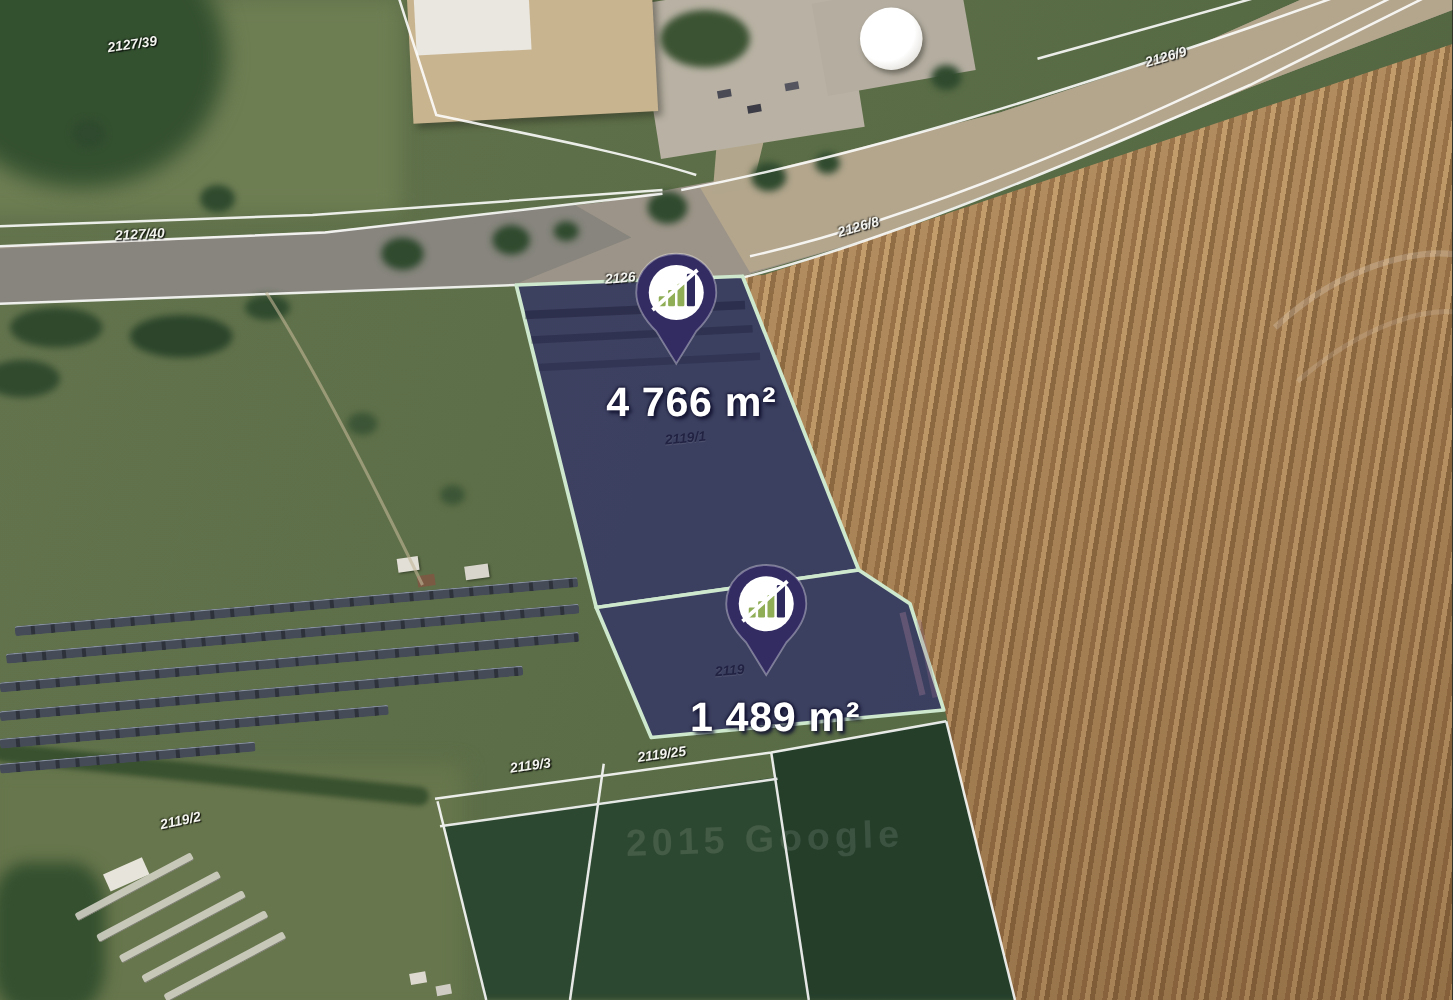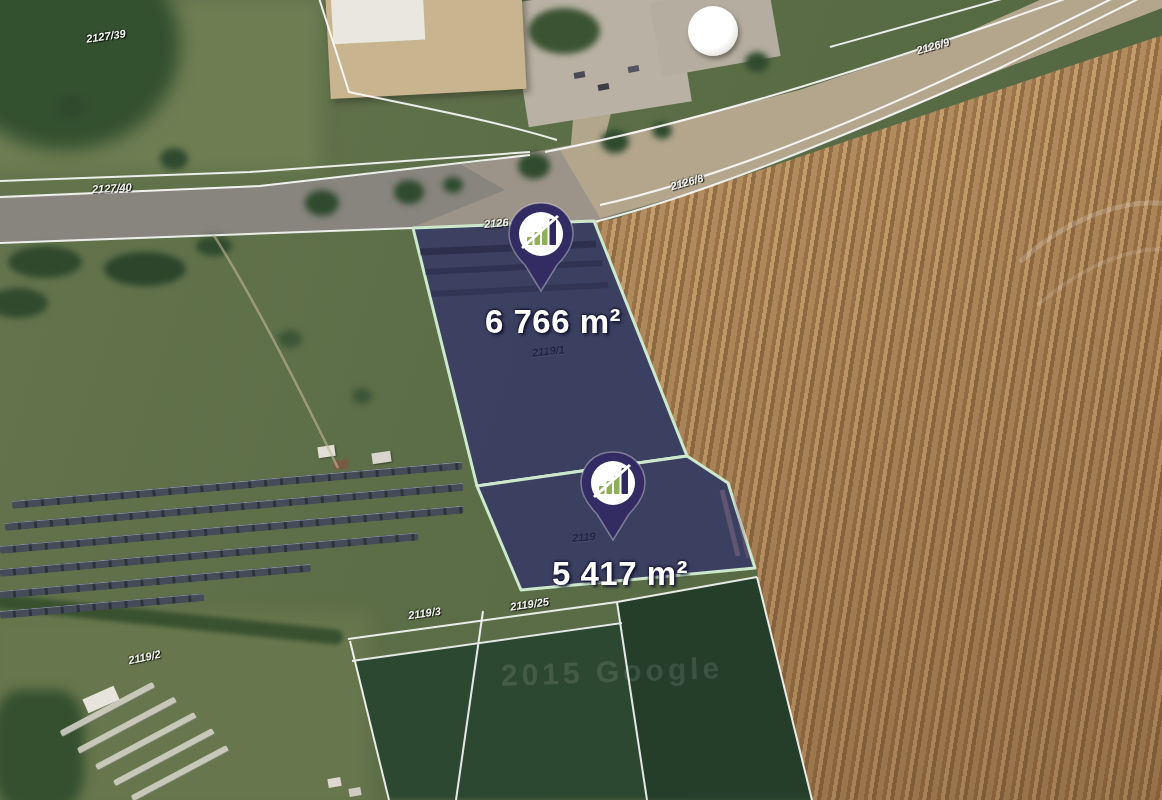--- a/index.html
+++ b/index.html
@@ -167,22 +167,22 @@
   <div class="cad" style="left:92px;top:182px;transform:rotate(-3deg);">2127/40</div>
   <div class="cad" style="left:916px;top:40px;transform:rotate(-16deg);">2126/9</div>
   <div class="cad" style="left:670px;top:176px;transform:rotate(-16deg);">2126/8</div>
   <div class="cad" style="left:484px;top:217px;transform:rotate(-5deg);">2126</div>
   <div class="cad dark" style="left:532px;top:345px;transform:rotate(-6deg);">2119/1</div>
   <div class="cad dark" style="left:572px;top:531px;transform:rotate(-5deg);">2119</div>
   <div class="cad" style="left:408px;top:607px;transform:rotate(-8deg);">2119/3</div>
   <div class="cad" style="left:510px;top:598px;transform:rotate(-8deg);">2119/25</div>
   <div class="cad" style="left:128px;top:651px;transform:rotate(-12deg);">2119/2</div>
 
-  <div class="area-label" style="left:553px;top:322px;">6 766 m²</div>
-  <div class="area-label" style="left:620px;top:574px;">5 417 m²</div>
+  <div class="area-label" style="left:553px;top:322px;">4 766 m²</div>
+  <div class="area-label" style="left:620px;top:574px;">1 489 m²</div>
 
   <svg class="pin" viewBox="0 0 70 92" style="left:506px;top:201px;">
     <path d="M35,2 C16,2 3,16 3,33 C3,46 11,56 19,64 L35,90 L51,64 C59,56 67,46 67,33 C67,16 54,2 35,2 Z" fill="#332c63" stroke="rgba(255,255,255,.35)" stroke-width="1.5"></path>
     <circle cx="35" cy="33" r="22" fill="#ffffff"></circle>
     <g>
       <rect x="21" y="36" width="5.5" height="8" rx="1" fill="#8fae56"></rect>
       <rect x="28.5" y="31" width="5.5" height="13" rx="1" fill="#8fae56"></rect>
       <rect x="36" y="26" width="5.5" height="18" rx="1" fill="#8fae56"></rect>
       <rect x="43.5" y="18" width="6.5" height="26" rx="1" fill="#2e2a5e"></rect>
       <path d="M16,47 L52,15" stroke="#ffffff" stroke-width="3"></path>

